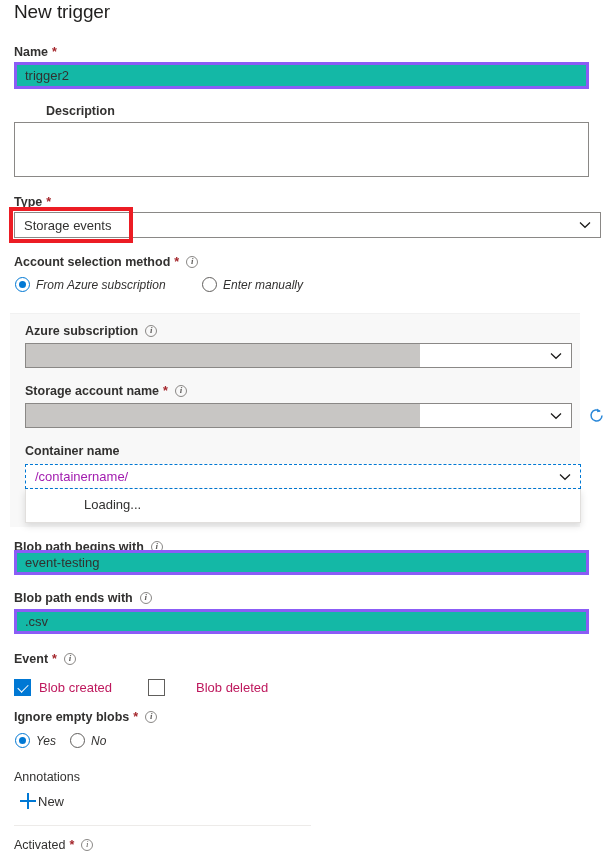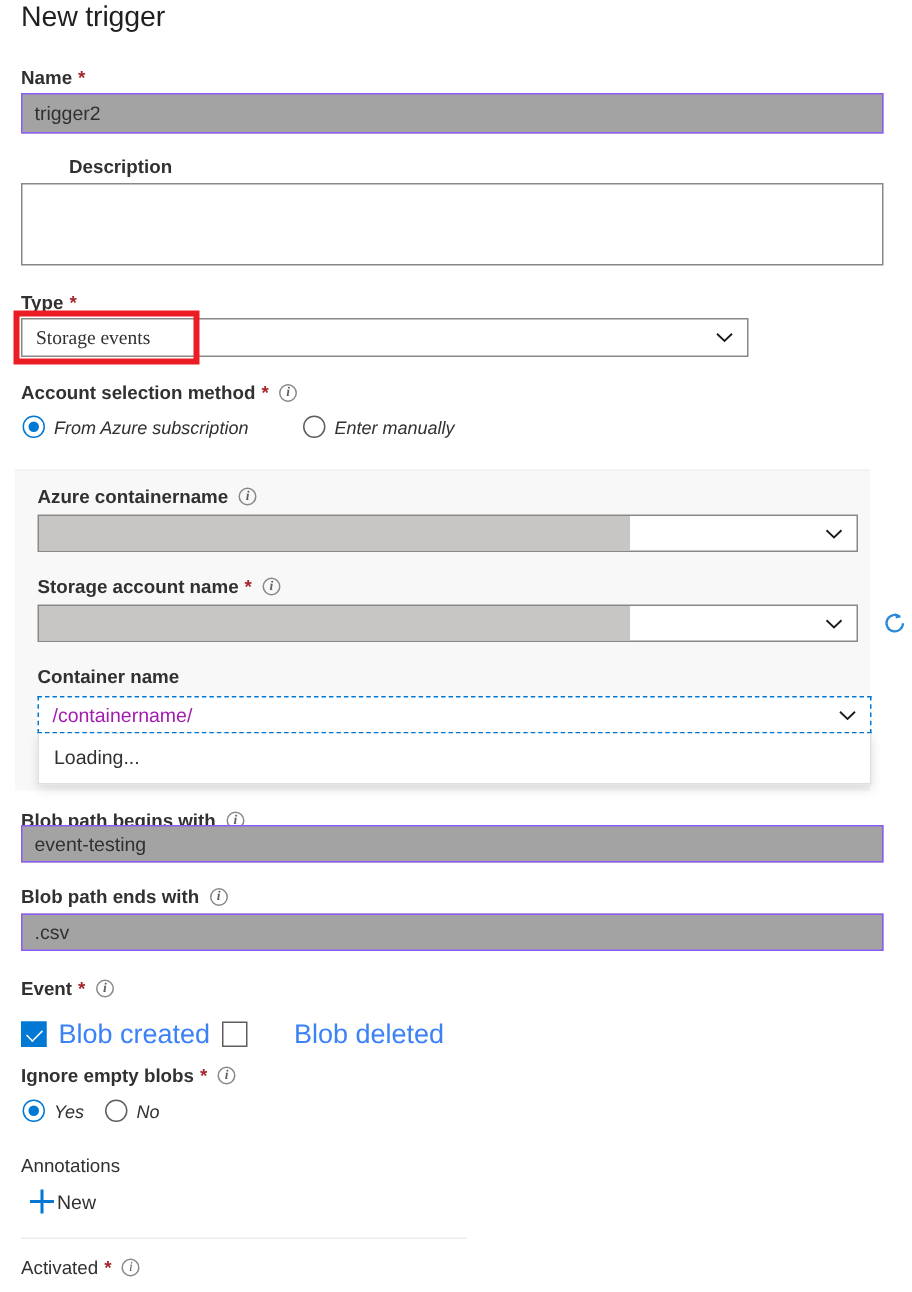--- a/index.html
+++ b/index.html
@@ -55,22 +55,22 @@
     font-size: 9px;
     font-style: italic;
     font-family: "Liberation Serif", serif;
     color: #605e5c;
     line-height: 13px;
   }
 
   .txtinput {
     width: 100%;
     height: 100%;
-    border: 1px solid #8b5cf6;
-    background: #a3a3a3;
+    border: 3px solid #8b5cf6;
+    background: #14b8a6;
     font-family: "Liberation Sans", sans-serif;
     font-size: 13px;
     color: #323130;
     padding: 0 8px;
     outline: none;
   }
   .txtarea {
     width: 100%; height: 100%;
     border: 1px solid #8a8886;
     background: #fff;
@@ -170,22 +170,22 @@
   .cbox.checked::after {
     content: "";
     position: absolute;
     left: 3px; top: 4px;
     width: 9px; height: 5px;
     border-left: 1.6px solid #ffffff;
     border-bottom: 1.6px solid #ffffff;
     transform: rotate(-45deg);
   }
   .cb-label {
-    font-size: 18px;
-    color: #3b82f6;
+    font-size: 13px;
+    color: #be185d;
     margin-left: 8px;
     white-space: nowrap;
   }
 
   
   .rad-row { position: absolute; display: flex; align-items: center; }
   .radio {
     width: 15px; height: 15px;
     border: 1px solid #605e5c;
     border-radius: 50%;
@@ -262,21 +262,21 @@
     <span>Description</span>
   </div>
   <div style="position:absolute;left:14px;top:122px;width:575px;height:55px;">
     <textarea class="txtarea" style=""></textarea>
   </div>
 
   <div class="field-label" style="position:absolute;left:14px;top:195px;">
     <span>Type</span>
     <span class="req">*</span>
   </div>
-  <div class="combo" style="left:14px;top:212px;width:485px;height:26px;font-family:Liberation Serif, serif;">
+  <div class="combo" style="left:14px;top:212px;width:587px;height:26px;">
     <div class="combo-text">Storage events</div>
     <div class="chev">
       <svg width="12" height="8" viewBox="0 0 12 8">
           <path d="M1 1.5 L6 6.3 L11 1.5" fill="none" stroke="#1b1a19" stroke-width="1.2"></path>
         </svg>
     </div>
   </div>
 
   <div class="field-label" style="position:absolute;left:14px;top:255px;">
     <span>Account selection method</span>
@@ -288,21 +288,21 @@
     <span class="rad-label">From Azure subscription</span>
   </div>
   <div class="rad-row" style="left:202px;top:277px;">
     <span class="radio"></span>
     <span class="rad-label">Enter manually</span>
   </div>
 
   <div class="group-panel" style="left:10px;top:313px;width:570px;height:214px;"></div>
 
   <div class="field-label" style="position:absolute;left:25px;top:324px;">
-    <span>Azure containername</span>
+    <span>Azure subscription</span>
     <span class="info-icon"></span>
   </div>
   <div class="combo" style="left:25px;top:343px;width:547px;height:25px;">
     <div class="combo-text"></div>
     <div class="chev">
       <svg width="12" height="8" viewBox="0 0 12 8">
           <path d="M1 1.5 L6 6.3 L11 1.5" fill="none" stroke="#1b1a19" stroke-width="1.2"></path>
         </svg>
     </div>
   </div>
@@ -335,21 +335,21 @@
     <span class="info-icon"></span>
   </div>
   <div class="combo-focus" style="left:25px;top:464px;width:556px;height:25px;z-index:20;">
     <div class="combo-text">/containername/</div>
     <div class="chev">
       <svg width="12" height="8" viewBox="0 0 12 8">
           <path d="M1 1.5 L6 6.3 L11 1.5" fill="none" stroke="#1b1a19" stroke-width="1.2"></path>
         </svg>
     </div>
   </div>
-  <div class="dropdown-list" style="left:25px;top:489px;width:556px;height:34px;z-index:21;">
+  <div class="dropdown-list" style="left:25px;top:489px;width:556px;height:34px;z-index:21;padding-left:48px;">
     <div class="dropdown-item">Loading...</div>
   </div>
 
   <div class="field-label" style="position:absolute;left:14px;top:540px;">
     <span>Blob path begins with</span>
     <span class="info-icon"></span>
   </div>
   <div style="position:absolute;left:14px;top:550px;width:575px;height:25px;">
     <input class="txtinput" type="text" value="event-testing" style="">
   </div>

